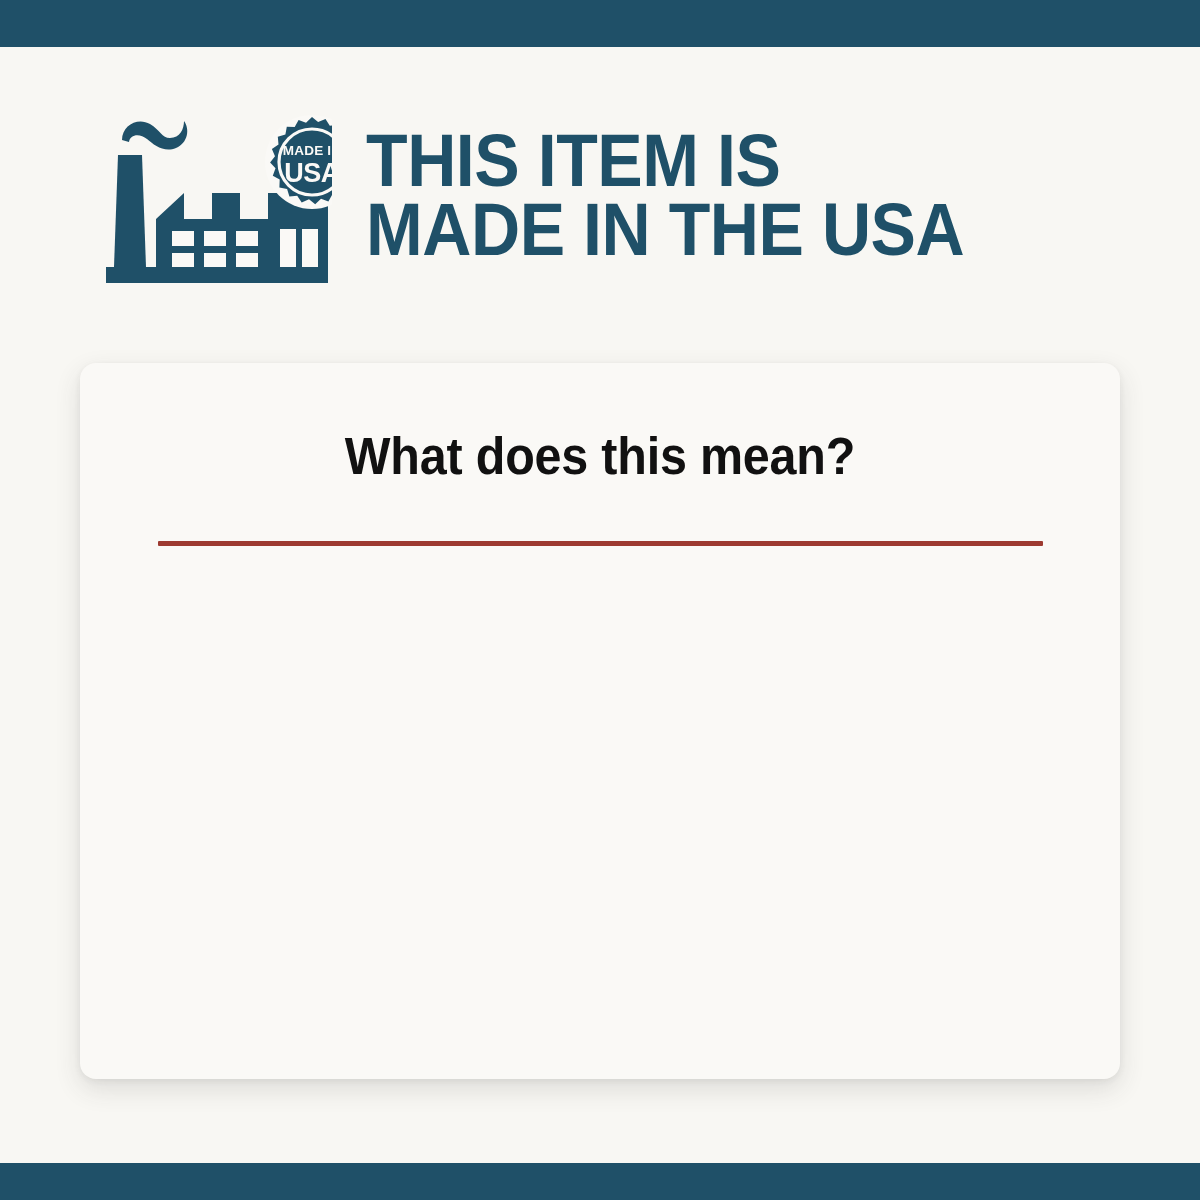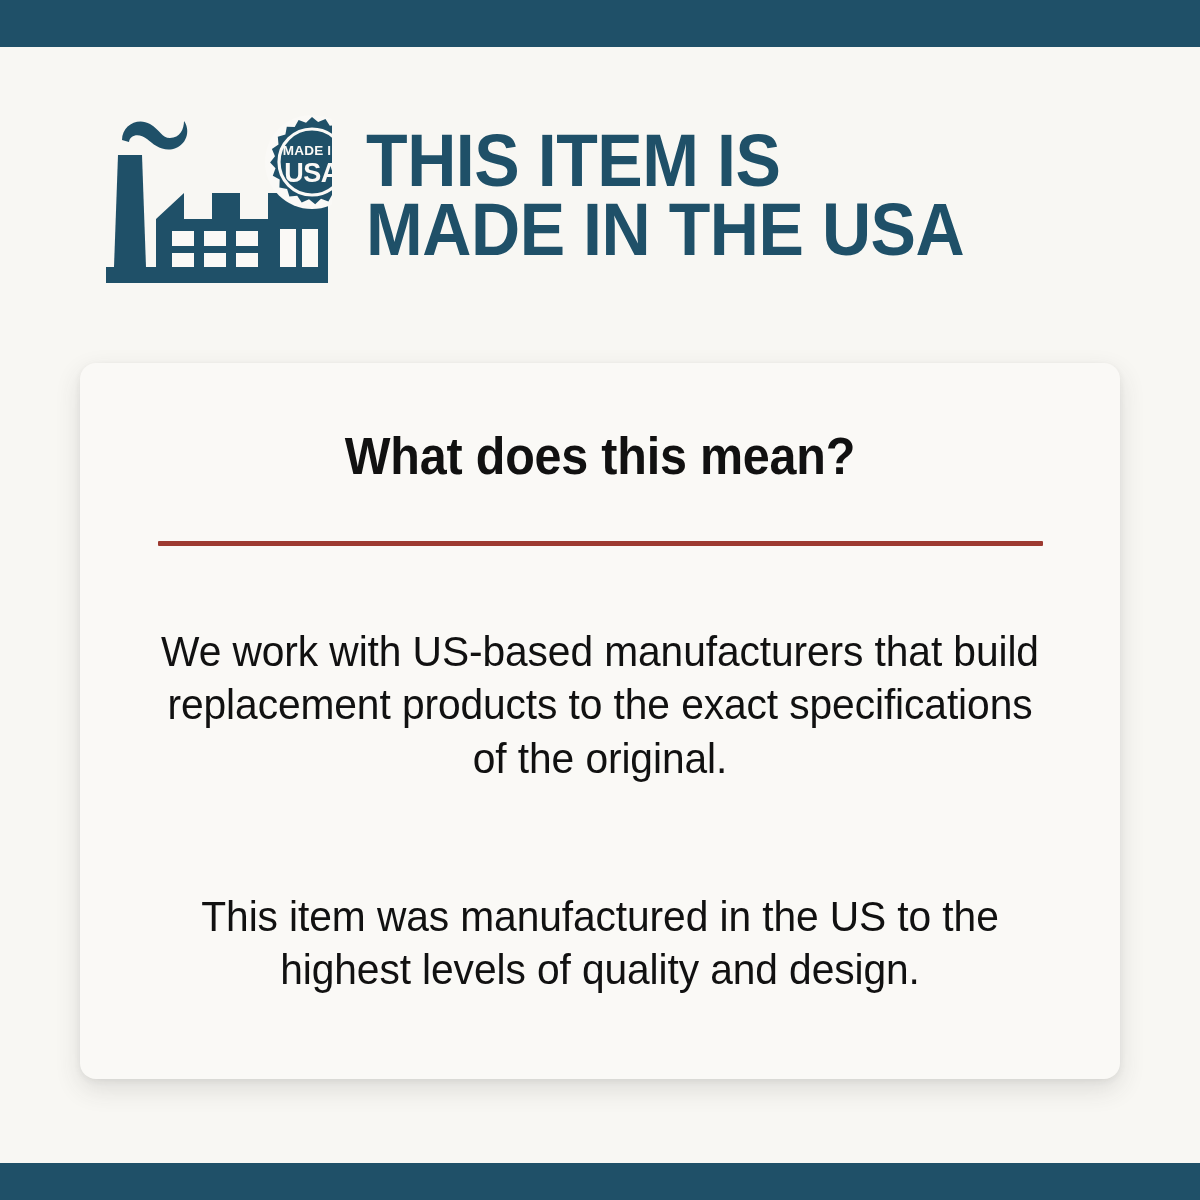--- a/index.html
+++ b/index.html
@@ -185,24 +185,20 @@
       <div class="headline">THIS ITEM IS
 MADE IN THE USA</div>
     </div>
 
     <div class="card">
 
       <div class="card-title">What does this mean?</div>
 
       <div class="divider"></div>
 
-      <div class="paragraphs">
-        <div class="para">We work with US-based manufacturers that build replacement products to the exact specifications of the original.</div>
-        <div class="para">This item was manufactured in the US to the highest levels of quality and design.</div>
-      </div>
 
     </div>
 
   </div>
 
   <div class="bar-bottom"></div>
 
 </div>
 
 </body></html>

